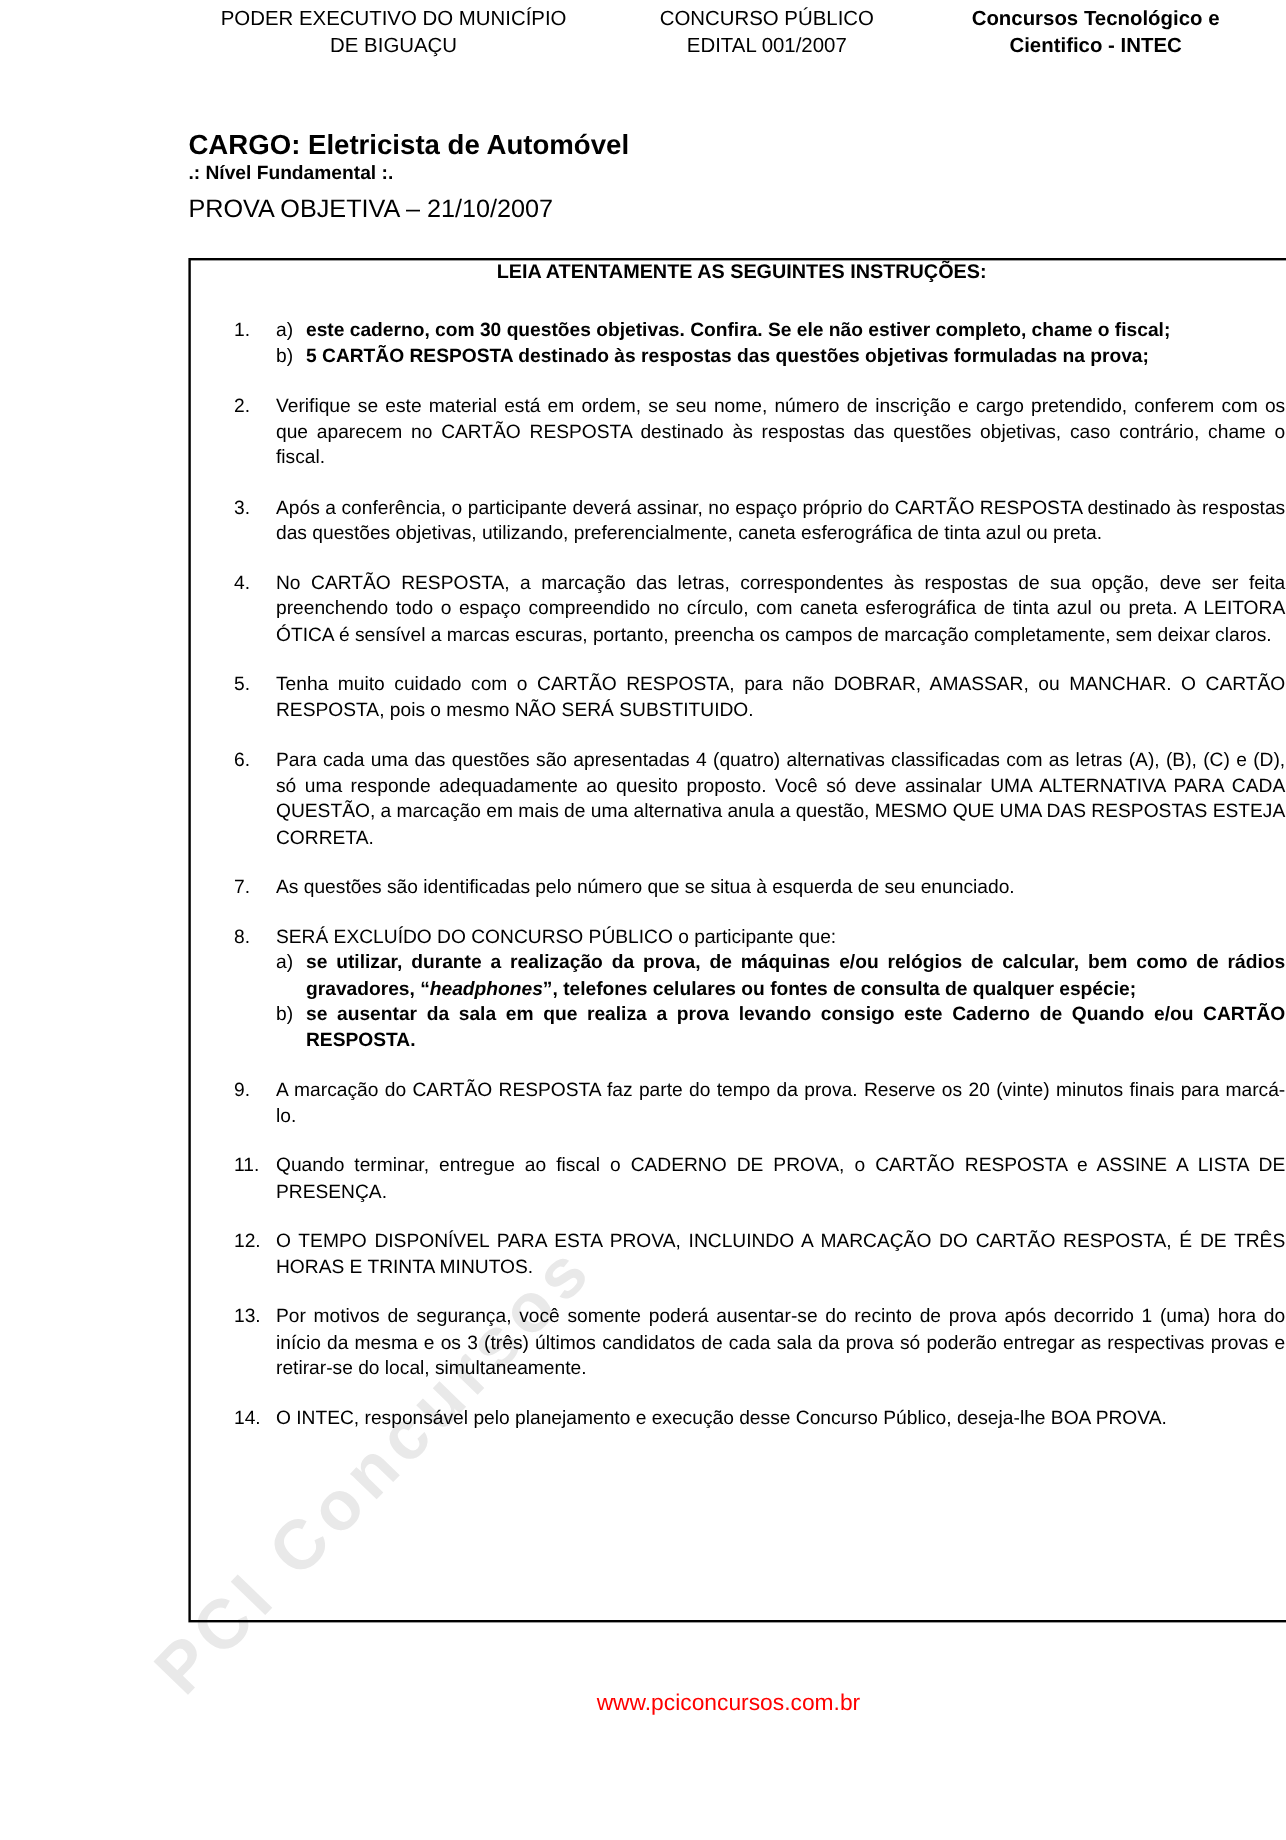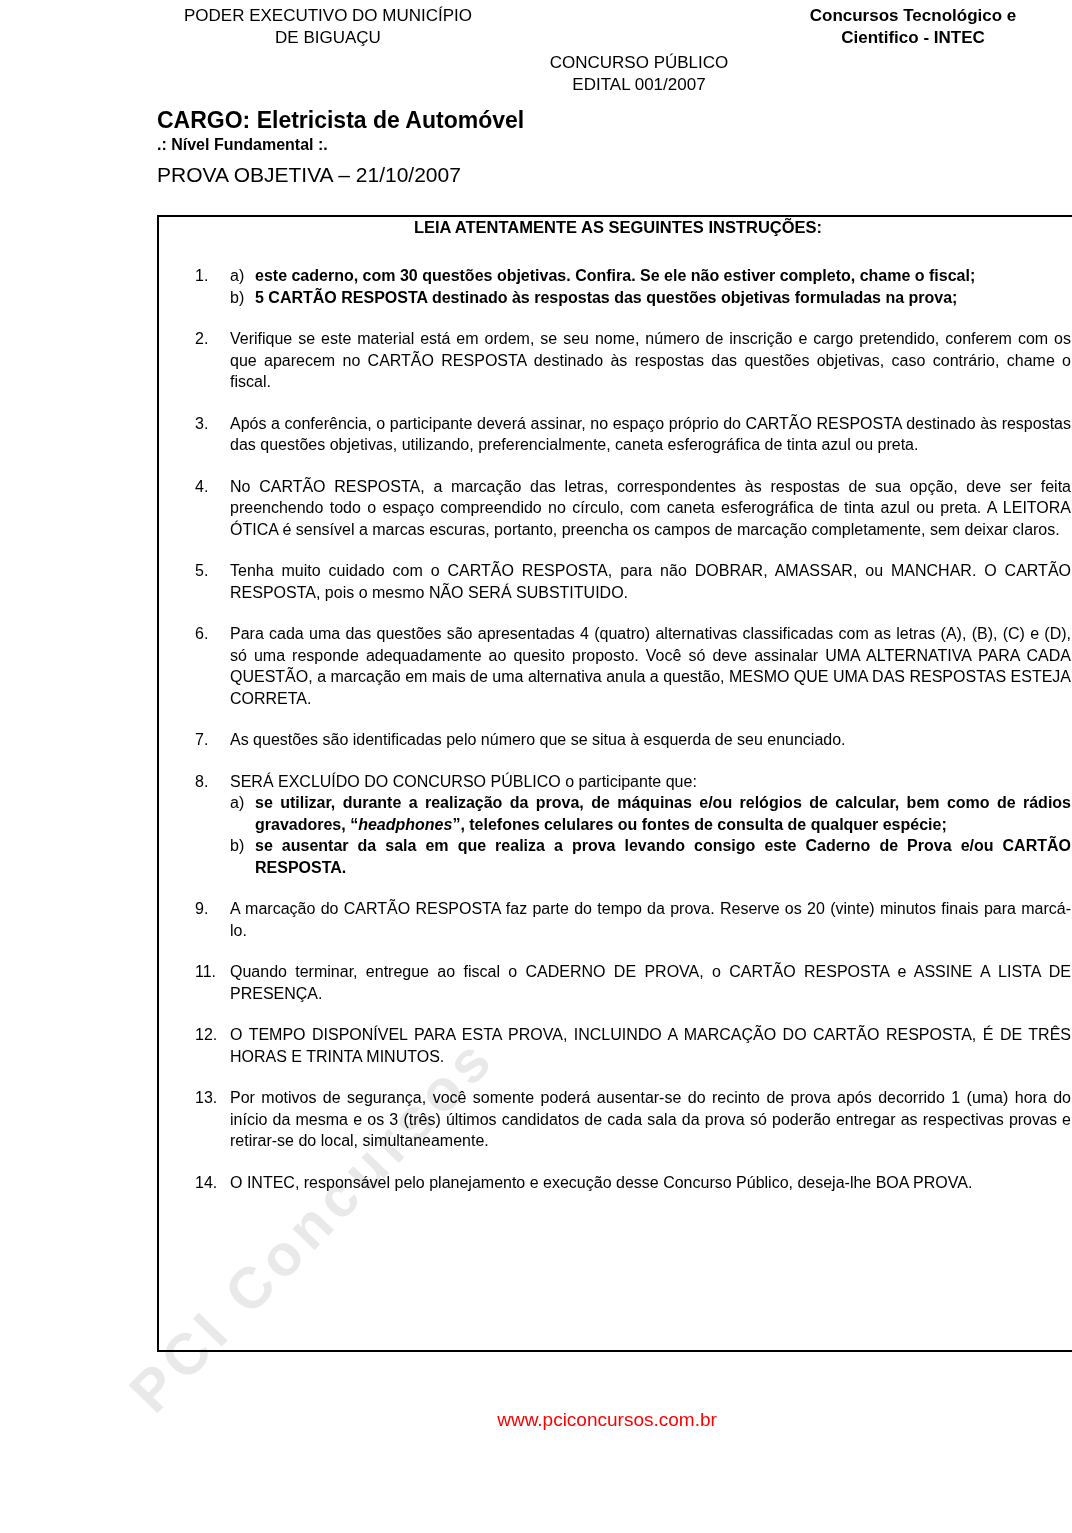--- a/index.html
+++ b/index.html
@@ -32,21 +32,21 @@
   .header-col {
     position: absolute;
     top: 5px;
     transform: translateX(-50%);
     text-align: center;
     font-size: 17px;
     line-height: 22px;
     white-space: nowrap;
   }
   .header-col.h-left  { left: 316px; }
-  .header-col.h-center{ left: 627px; margin-top: 47px; }
+  .header-col.h-center{ left: 627px; }
   .header-col.h-right { left: 901px; font-weight: bold; }
 
   
   .title-line {
     position: absolute;
     left: 145px; width: 922px;
     text-align: left;
     white-space: nowrap;
   }
   .cargo { top: 106px; font-size: 23px; font-weight: bold; line-height: 28px; }
@@ -173,21 +173,21 @@
         <div class="item">
           <span class="num">8.</span>
           <div class="body">
             <div class="txt">SERÁ EXCLUÍDO DO CONCURSO PÚBLICO o participante que:</div>
             <div class="sub">
               <span class="letter">a)</span>
               <div class="txt"><span>se utilizar, durante a realização da prova, de máquinas e/ou relógios de calcular, bem como de rádios gravadores, “</span><i>headphones</i><span>”, telefones celulares ou fontes de consulta de qualquer espécie;</span></div>
             </div>
             <div class="sub">
               <span class="letter">b)</span>
-              <div class="txt">se ausentar da sala em que realiza a prova levando consigo este Caderno de Prova e/ou CARTÃO RESPOSTA.</div>
+              <div class="txt">se ausentar da sala em que realiza a prova levando consigo este Caderno de Quando e/ou CARTÃO RESPOSTA.</div>
             </div>
           </div>
         </div>
         <div class="item">
           <span class="num">9.</span>
           <div class="body">
             <div class="txt">A marcação do CARTÃO RESPOSTA faz parte do tempo da prova. Reserve os 20 (vinte) minutos finais para marcá-lo.</div>
           </div>
         </div>
         <div class="item">

